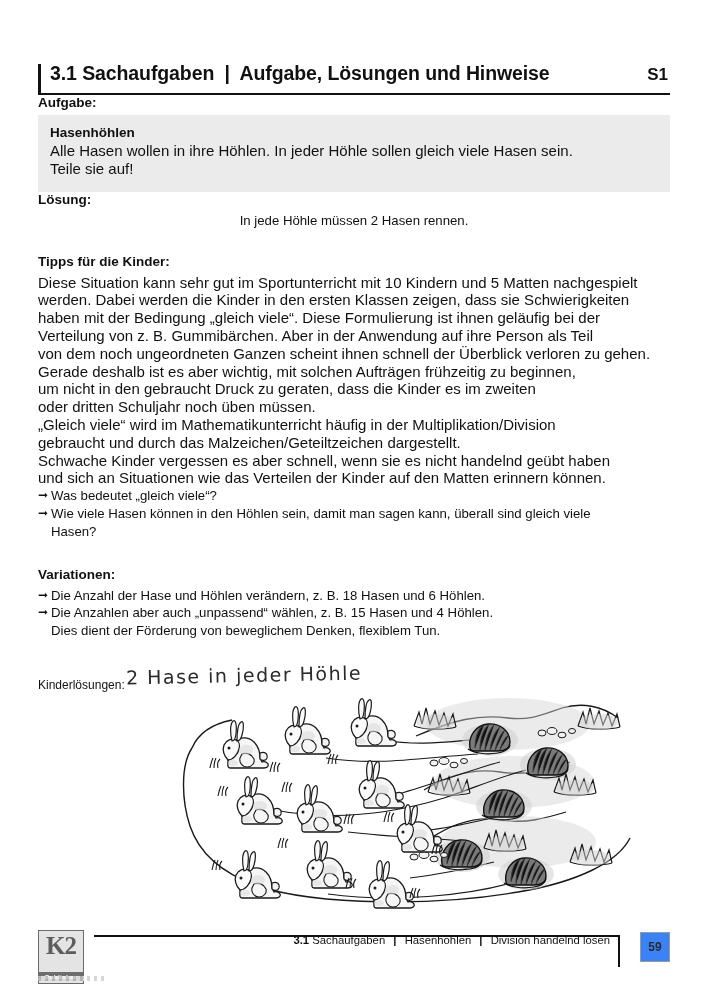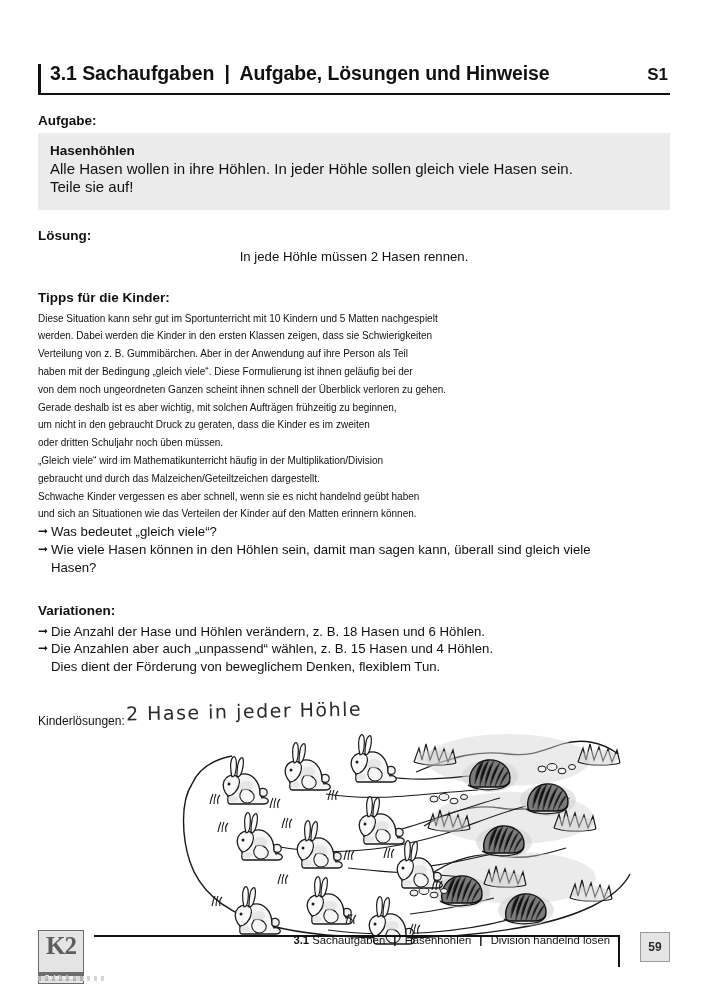--- a/index.html
+++ b/index.html
@@ -54,21 +54,20 @@
   .header-code {
     font-size: 17px;
     font-weight: bold;
     padding-right: 2px;
   }
 
   
   .sec-title {
     font-size: 13.5px;
     font-weight: bold;
-    margin-top: 18px;
     margin-bottom: 5px;
   }
   .body-text {
     font-size: 13.2px;
     line-height: 17.6px;
     text-align: center;
   }
 
   .task-box {
     background: #ebebeb;
@@ -80,21 +79,21 @@
     font-weight: bold;
     margin-bottom: 2px;
   }
   .task-box-line {
     font-size: 15px;
     line-height: 18px;
   }
 
   .tips-block { margin-top: 2px; }
   .tips-line {
-    font-size: 10px;
+    font-size: 15px;
     line-height: 17.8px;
   }
   .arrow-item {
     font-size: 13.2px;
     line-height: 17.8px;
     padding-left: 13px;
     position: relative;
   }
   .arrow-item .arr {
     position: absolute;
@@ -208,21 +207,21 @@
     white-space: nowrap;
   }
   .footer-text b { font-weight: bold; }
   .footer-sep { padding: 0 5px; font-weight: bold; }
   .page-num {
     position: absolute;
     right: 0;
     top: 6px;
     width: 30px;
     height: 30px;
-    background: #e5e5e5;
+    background: #3b82f6;
     border: 1px solid #9a9a9a;
     font-size: 12px;
     font-weight: bold;
     color: #2b2b2b;
     display: flex;
     align-items: center;
     justify-content: center;
   }
 </style>
 </head>
@@ -246,22 +245,22 @@
     <div class="task-box-line">Teile sie auf!</div>
   </div>
 
   <div class="sec-title">Lösung:</div>
   <div class="body-text">In jede Höhle müssen 2 Hasen rennen.</div>
 
   <div class="sec-title" style="margin-top:24px">Tipps für die Kinder:</div>
   <div class="tips-block">
     <div class="tips-line">Diese Situation kann sehr gut im Sportunterricht mit 10 Kindern und 5 Matten nachgespielt</div>
     <div class="tips-line">werden. Dabei werden die Kinder in den ersten Klassen zeigen, dass sie Schwierigkeiten</div>
+    <div class="tips-line">haben mit der Bedingung „gleich viele“. Diese Formulierung ist ihnen geläufig bei der</div>
     <div class="tips-line">Verteilung von z. B. Gummibärchen. Aber in der Anwendung auf ihre Person als Teil</div>
-    <div class="tips-line">haben mit der Bedingung „gleich viele“. Diese Formulierung ist ihnen geläufig bei der</div>
     <div class="tips-line">von dem noch ungeordneten Ganzen scheint ihnen schnell der Überblick verloren zu gehen.</div>
     <div class="tips-line">Gerade deshalb ist es aber wichtig, mit solchen Aufträgen frühzeitig zu beginnen,</div>
     <div class="tips-line">um nicht in den gebraucht Druck zu geraten, dass die Kinder es im zweiten</div>
     <div class="tips-line">oder dritten Schuljahr noch üben müssen.</div>
     <div class="tips-line">„Gleich viele“ wird im Mathematikunterricht häufig in der Multiplikation/Division</div>
     <div class="tips-line">gebraucht und durch das Malzeichen/Geteiltzeichen dargestellt.</div>
     <div class="tips-line">Schwache Kinder vergessen es aber schnell, wenn sie es nicht handelnd geübt haben</div>
     <div class="tips-line">und sich an Situationen wie das Verteilen der Kinder auf den Matten erinnern können.</div>
 
     <div class="arrow-item">

